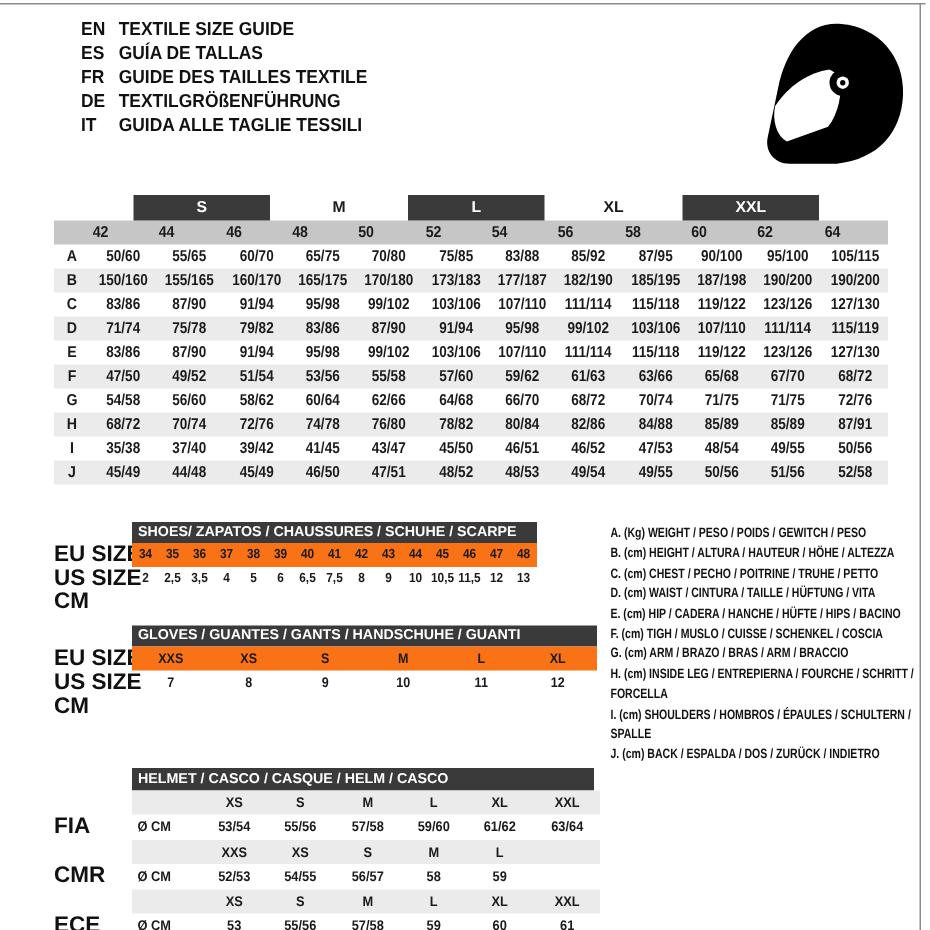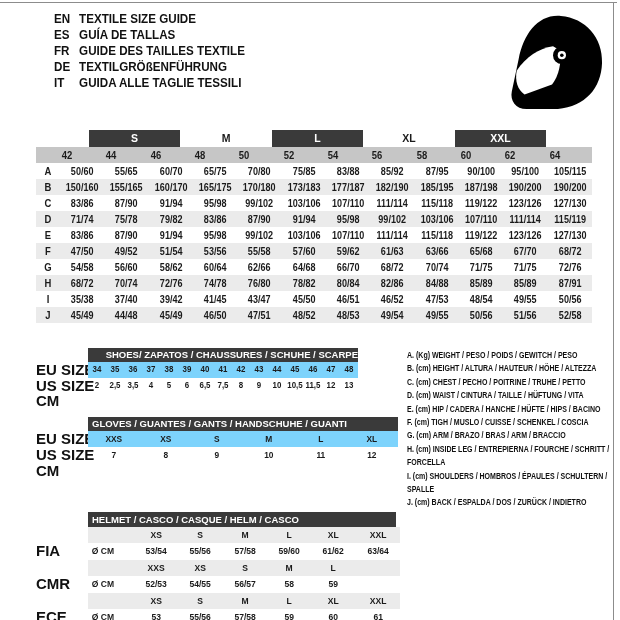--- a/index.html
+++ b/index.html
@@ -32,25 +32,25 @@
   .rowletter{text-align:center;transform:scaleX(.9);}
   .val{text-align:center;transform:scaleX(.86);white-space:nowrap;}
 
   
   .sec{position:absolute;left:36px;}
   .sec-title{margin-left:52px;background:#3a3a3a;color:#fff;font-size:9.5px;font-weight:700;
              height:14px;line-height:14px;padding-left:4px;transform-origin:left;white-space:nowrap;}
   .sec-row{display:flex;align-items:stretch;}
   .sec-label{width:52px;font-size:15px;font-weight:700;color:#111;white-space:nowrap;}
   .sec-cells{display:grid;}
-  .sec-cells.shaded{background:#7dd3fc;}
+  .sec-cells.shaded{background:#f97316;}
   .sec-cell{font-size:8.8px;font-weight:700;text-align:center;transform:scaleX(.9);white-space:nowrap;}
 
   .shoes{top:348px;}
-  .shoes .sec-title{width:266px;text-align:right;}
+  .shoes .sec-title{width:266px;}
   .shoes .sec-row{height:15.5px;line-height:15.5px;}
   .shoes .sec-cells{width:270px;grid-template-columns:repeat(15,1fr);}
   .shoes .sec-label{line-height:15.5px;}
 
   .gloves{top:417px;}
   .gloves .sec-title{width:306px;}
   .gloves .sec-row{height:16px;line-height:16px;}
   .gloves .sec-cells{width:310px;grid-template-columns:repeat(6,1fr);}
   .gloves .sec-cell{font-size:9.3px;}
 

